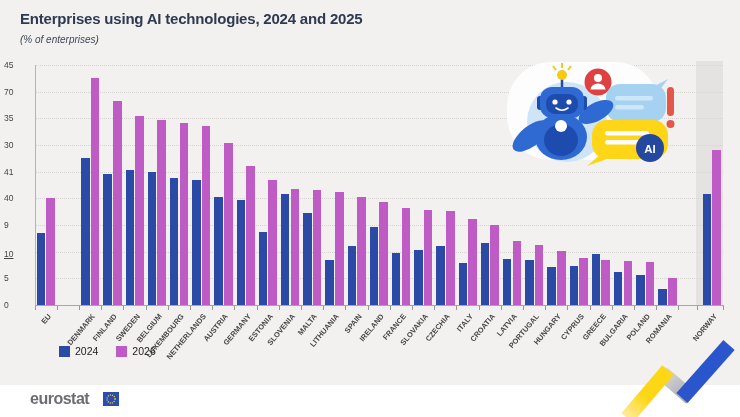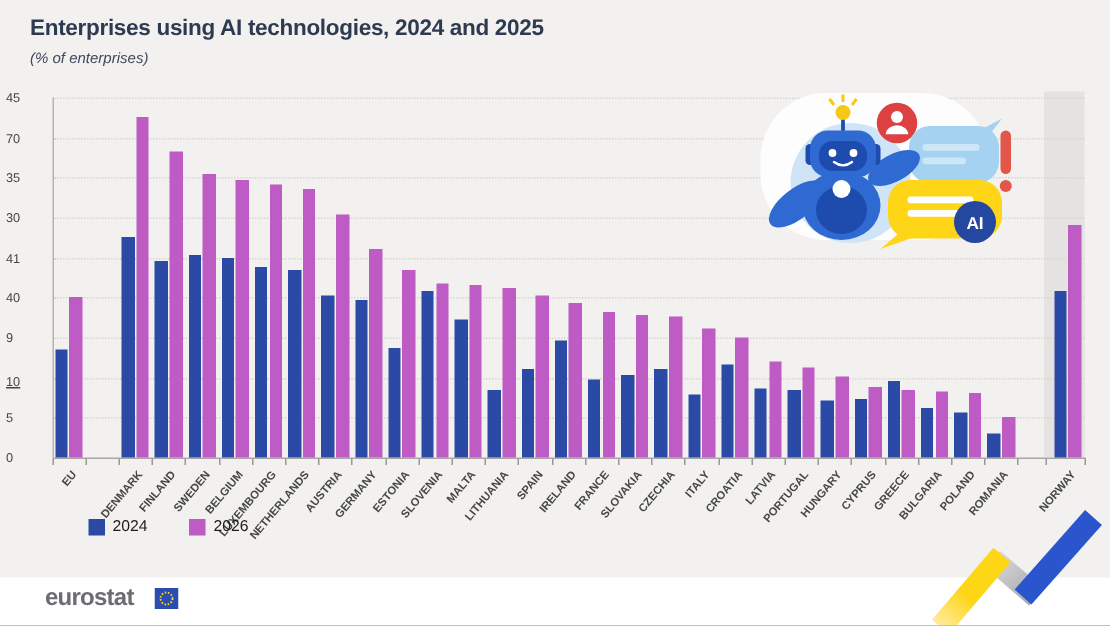--- a/index.html
+++ b/index.html
@@ -11,21 +11,21 @@
   .plot{position:absolute;left:35px;top:65px;width:692px;height:240px;overflow:visible;}
   .gridline{position:absolute;left:0;width:688px;height:0;border-top:1px dotted #d6d5d2;}
   .axis-x{position:absolute;left:0;top:240px;width:689px;height:0;border-top:1px solid #a8a7a5;}
   .axis-y{position:absolute;left:0;top:0;width:0;height:240px;border-left:1px solid #b5b4b1;}
   .ytick-label{position:absolute;width:26px;font-size:8.5px;color:#454545;left:-31px;}
   .bar{position:absolute;bottom:0;width:8.6px;}
   .sep-band{position:absolute;background:#e4e3e1;}
   .tick{position:absolute;top:241px;width:1px;height:4px;background:#989795;}
   .xlabel{position:absolute;white-space:nowrap;font-size:7.5px;font-weight:600;color:#474747;
     transform:translateX(-100%) rotate(-50deg);transform-origin:100% 0%;}
-  .legend{position:absolute;left:59px;top:345px;display:flex;gap:28px;align-items:center;}
+  .legend{position:absolute;left:59px;top:345px;display:flex;gap:18px;align-items:center;}
   .legend-item{display:flex;align-items:center;gap:5px;}
   .legend-swatch{width:11px;height:11px;display:inline-block;}
   .legend-label{font-size:10.5px;color:#1c1c1c;}
   .footnote{position:absolute;left:20px;top:360px;font-size:9.3px;font-style:italic;color:#3a3a3a;}
   .footer-bar{position:absolute;left:0;top:385px;width:740px;height:32px;background:#ffffff;}
   .brand{position:absolute;left:30px;top:6px;display:flex;align-items:flex-end;gap:14px;}
   .brand-text{font-size:16px;font-weight:bold;color:#6c6c72;letter-spacing:-0.5px;line-height:14px;}
   .illustration{position:absolute;left:503px;top:58px;}
   .zigzag{position:absolute;left:610px;top:335px;}
 </style>

